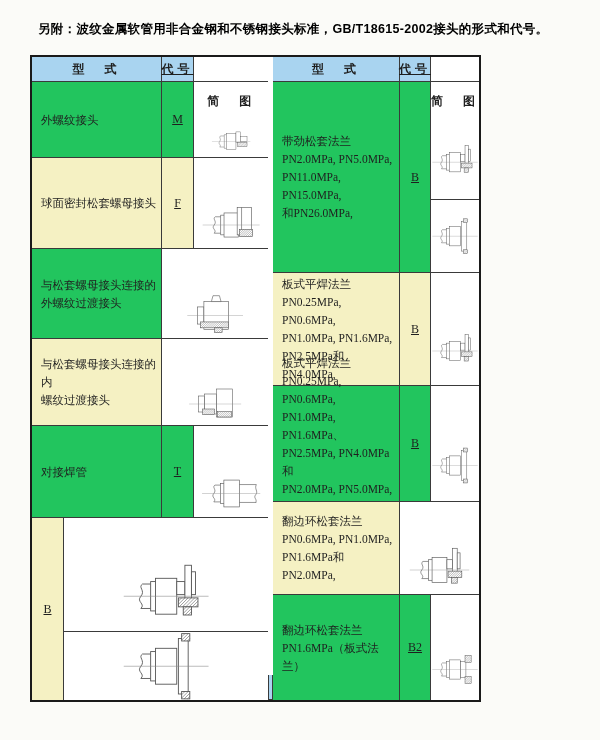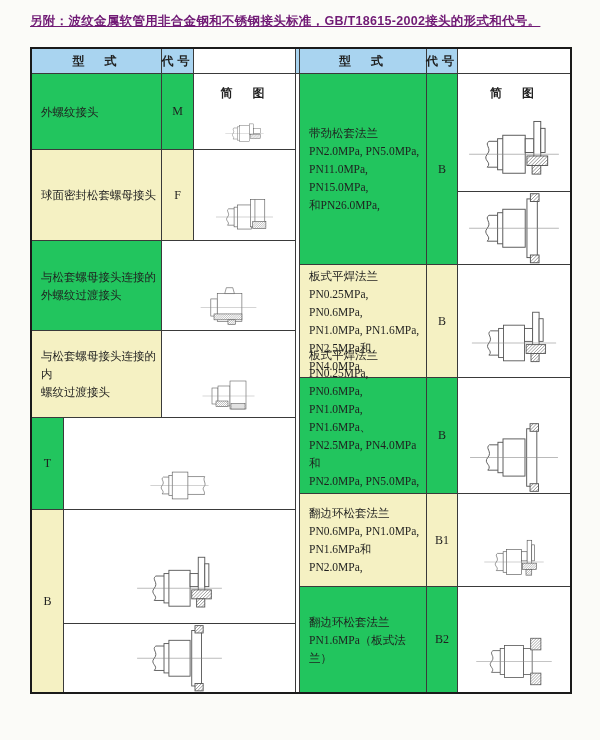--- a/index.html
+++ b/index.html
@@ -4,34 +4,34 @@
 <style>
   html,body{margin:0;padding:0;}
   body{
     width:600px;height:740px;
     background:#fbfbf8;
     font-family:"Liberation Serif",serif;
     color:#1f1f1f;
     overflow:hidden;
   }
   .title{
-    margin:0;
+    margin:8px;
     padding:13px 10px 0 30px;
     font:bold 12.5px "Liberation Sans",sans-serif;
-    color:#701a75;
+    color:#000000;
     letter-spacing:0.3px;
-    text-decoration:underline;
   }
   .tbl-outer{
     display:flex;
     box-sizing:border-box;
-    width:542px;
+    width:451px;
     margin:17px 0 0 30px;
     border:2px solid #1a1a1a;
     background:#ffffff;
+    align-items:flex-end;
   }
   .half{display:flex;flex-direction:column;box-sizing:border-box;}
   .lt{width:263px;}
   .rt{width:270px;flex:1;}
   .divider{
     width:5px;box-sizing:border-box;
     border-left:1px solid #3a3a3a;
     border-right:1px solid #3a3a3a;
     background:#ffffff;
   }
@@ -51,20 +51,21 @@
   .diag{flex:1;display:flex;flex-direction:column;background:#fff;}
   .type{
     display:flex;flex-direction:column;justify-content:center;
     padding:4px 5px 4px 9px;
     font:11.5px/18px "Liberation Serif",serif;
     white-space:pre-line;
   }
   .code{
     display:flex;align-items:center;justify-content:center;
     font:12px "Liberation Serif",serif;
+    text-decoration:underline;
   }
   .th{
     display:flex;align-items:center;justify-content:center;
     background:var(--header-bg);
     font:bold 12px "Liberation Sans",sans-serif;
     letter-spacing:4px;
     padding:0;white-space:nowrap;
   }
   .hl{background:var(--hl-bg);}
   .dsub{flex:1 1 0;min-height:0;}
@@ -204,20 +205,21 @@
               <line x1="77" y1="68" x2="88" y2="57" stroke="#555555" stroke-width="0.7"></line>
               <line x1="81" y1="68" x2="88" y2="61" stroke="#555555" stroke-width="0.7"></line>
               <line x1="85" y1="68" x2="88" y2="65" stroke="#555555" stroke-width="0.7"></line>
               <line x1="3" y1="42" x2="107" y2="42" stroke="#8a8a8a" stroke-width="0.7"></line>
             </svg>
           </div>
       </div>
     </div>
 
     <div class="row" style="height:92px">
+      <div class="c type">对接焊管</div>
       <div class="c code">T</div>
       <div class="c diag">
         <div class="dsub">
             <svg viewBox="0 0 110 84" preserveAspectRatio="xMidYMid meet" xmlns="http://www.w3.org/2000/svg">
               <path d="M36 27 L26 27 C20 31 30 35 24 42 C18 49 30 51 24 57 L36 57" fill="none" stroke="#555555" stroke-width="1.1"></path>
               <rect x="36" y="24" width="8" height="36" fill="#ffffff" stroke="#555555" stroke-width="1.1"></rect>
               <rect x="42" y="18" width="28" height="48" fill="#ffffff" stroke="#555555" stroke-width="1.1"></rect>
               <line x1="70" y1="26" x2="100" y2="26" stroke="#555555" stroke-width="1.1"></line>
               <line x1="70" y1="58" x2="100" y2="58" stroke="#555555" stroke-width="1.1"></line>
               <path d="M100 26 C96 34 104 38 99 44 C94 50 102 52 99 58" fill="none" stroke="#555555" stroke-width="1.1"></path>
@@ -406,21 +408,20 @@
               <line x1="3" y1="42" x2="107" y2="42" stroke="#8a8a8a" stroke-width="0.7"></line>
             </svg>
           </div>
       </div>
     </div>
 
     <div class="row" style="height:93px">
       <div class="c type hl">翻边环松套法兰
 PN0.6MPa, PN1.0MPa,
 PN1.6MPa和PN2.0MPa,</div>
-      <div class="c code hl">B1</div>
       <div class="c diag">
         <div class="dsub">
             <svg viewBox="0 0 110 84" preserveAspectRatio="xMidYMid meet" xmlns="http://www.w3.org/2000/svg">
               <path d="M36 27 L26 27 C20 31 30 35 24 42 C18 49 30 51 24 57 L36 57" fill="none" stroke="#555555" stroke-width="1.1"></path>
               <rect x="36" y="24" width="8" height="36" fill="#ffffff" stroke="#555555" stroke-width="1.1"></rect>
               <rect x="42" y="20" width="26" height="44" fill="#ffffff" stroke="#555555" stroke-width="1.1"></rect>
               <rect x="68" y="24" width="10" height="16" fill="#ffffff" stroke="#555555" stroke-width="1.1"></rect>
               <rect x="78" y="4" width="8" height="50" fill="#ffffff" stroke="#555555" stroke-width="1.1"></rect>
               <rect x="86" y="12" width="5" height="28" fill="#ffffff" stroke="#555555" stroke-width="1.1"></rect>
               <rect x="70" y="44" width="24" height="11" fill="#ffffff" stroke="#555555" stroke-width="1.1"></rect>

